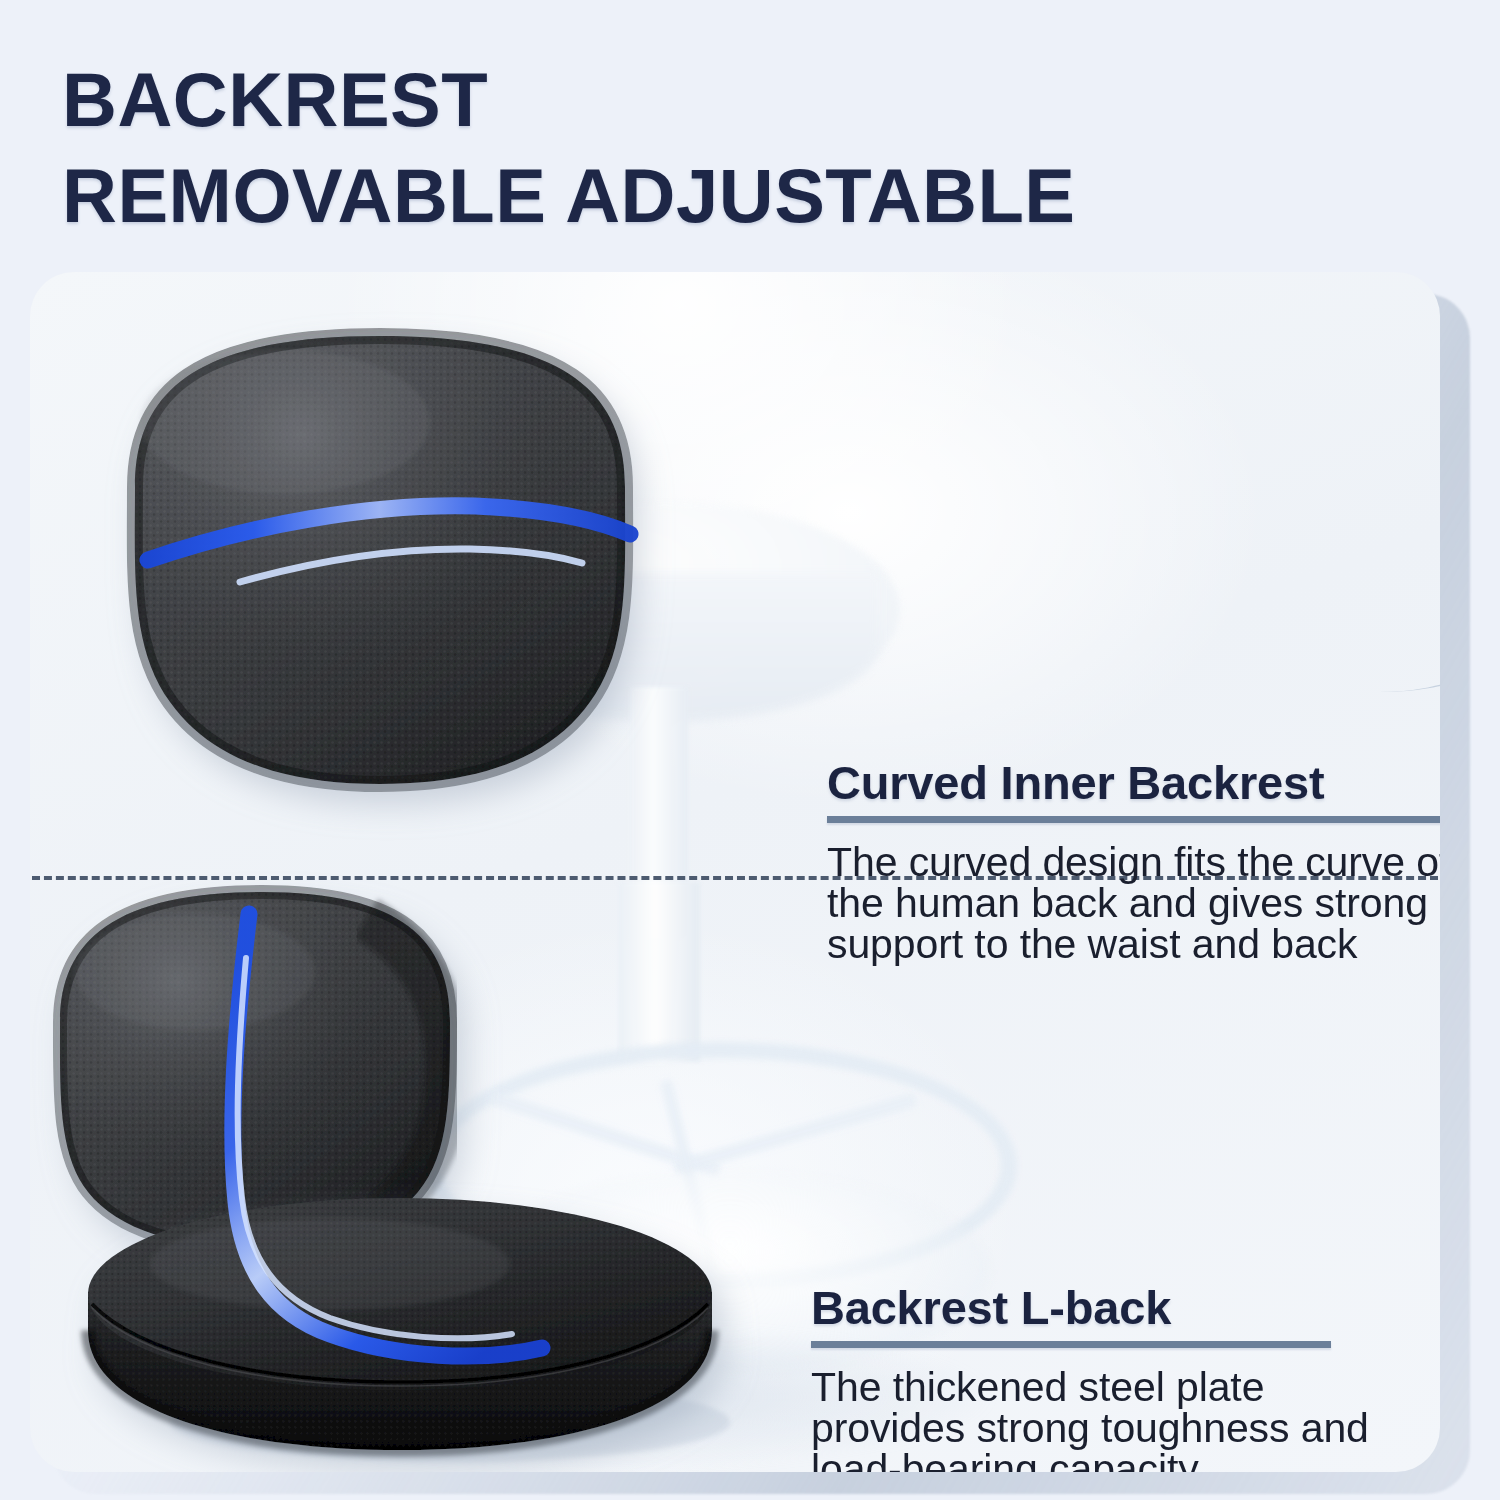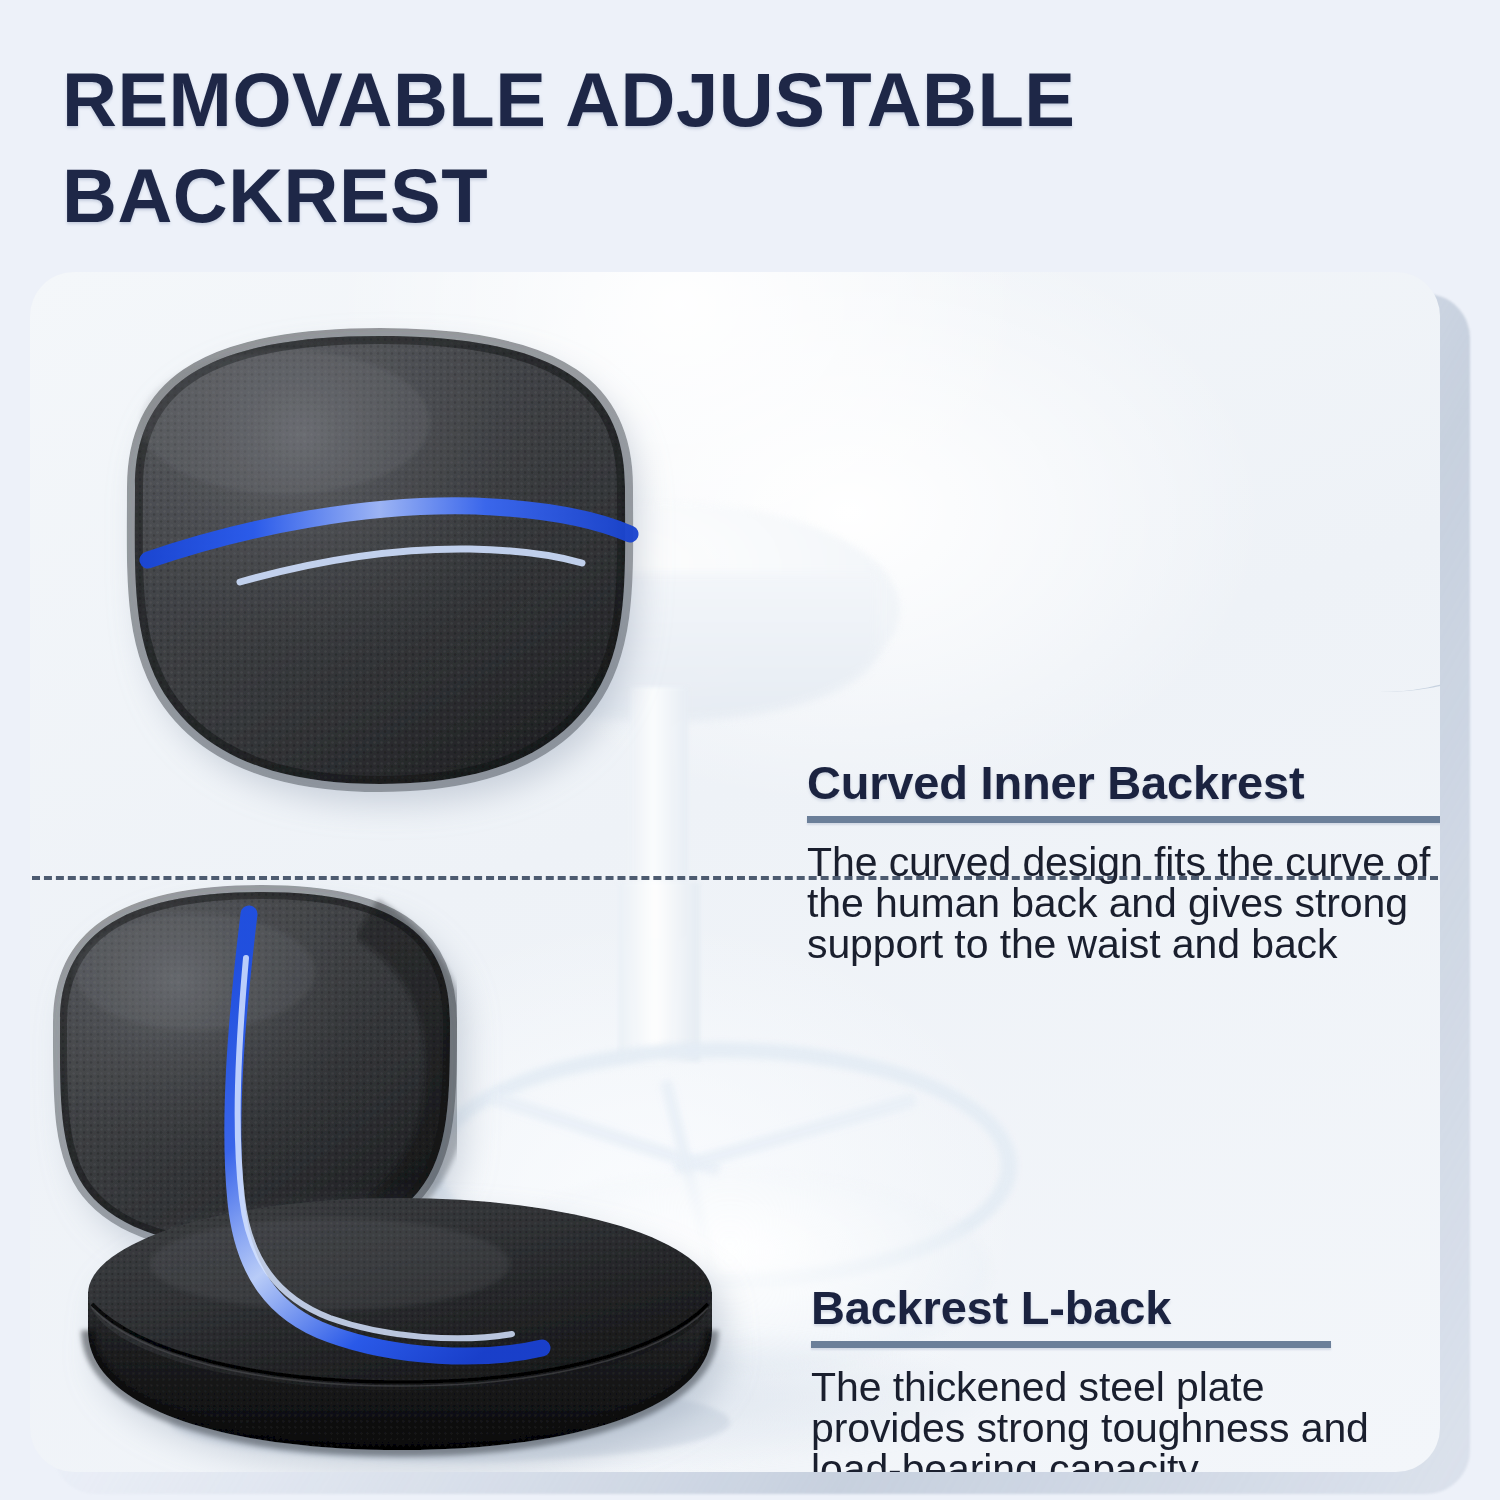--- a/index.html
+++ b/index.html
@@ -102,21 +102,21 @@
   }
   #ghost-arc{
     left:1180px;top:-60px;width:420px;height:480px;
     border-right:26px solid rgba(190,203,219,.85);
     border-radius:0 300px 300px 0/0 260px 260px 0;
     filter:blur(.6px);
   }
 
   
   .feature{position:absolute; z-index:35;}
-  #feature-1{left:777px; top:483px; width:640px;}
+  #feature-1{left:797px; top:483px; width:640px;}
   #feature-2{left:781px; top:1008px; width:560px;}
 
   .feature h2{
     margin:0;
     font-size:47px;
     font-weight:bold;
     line-height:56px;
     color:#1b2340;
     letter-spacing:-0.2px;
     text-shadow:0 2px 3px rgba(160,173,196,.4);
@@ -140,22 +140,22 @@
   
   #art-upper{position:absolute; left:0; top:0; width:760px; height:580px; z-index:25;}
 
   
   #art-lower{position:absolute; left:0; top:590px; width:800px; height:610px; z-index:25;}
 </style>
 </head>
 <body>
 
 <div id="title-block">
+  <span class="line">BACKREST</span>
   <span class="line">REMOVABLE ADJUSTABLE</span>
-  <span class="line">BACKREST</span>
 </div>
 
 <div id="panel-shadow"></div>
 
 <div id="panel">
 
   <div class="ghost" id="ghost-topglow"></div>
   <div class="ghost" id="ghost-seat"></div>
   <div class="ghost" id="ghost-seat-skirt"></div>
   <div class="ghost" id="ghost-cyl"></div>

